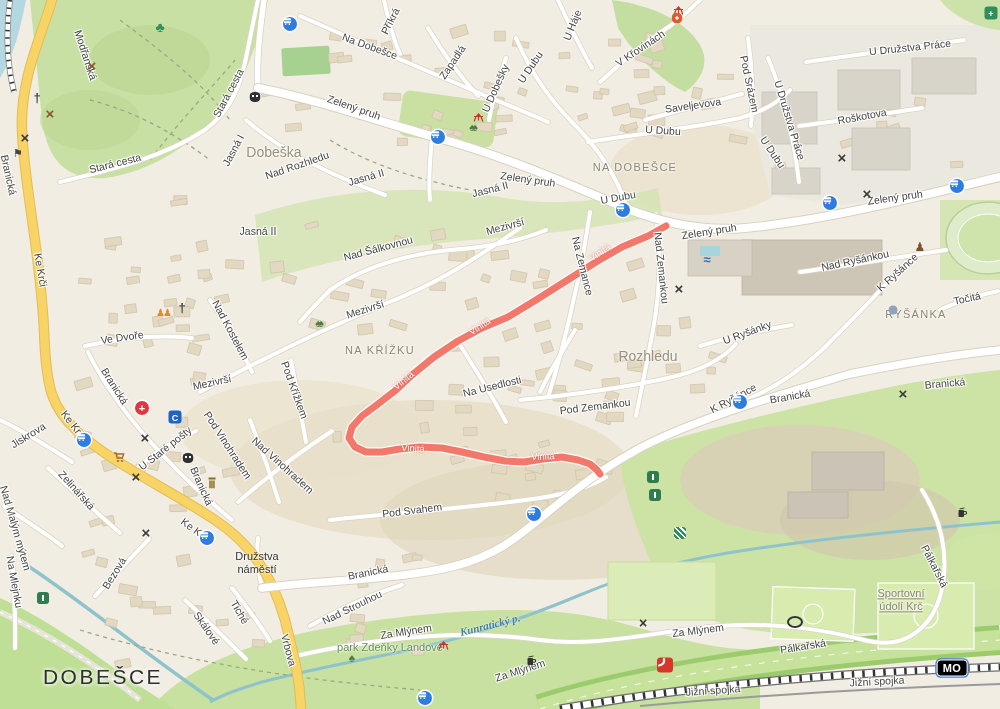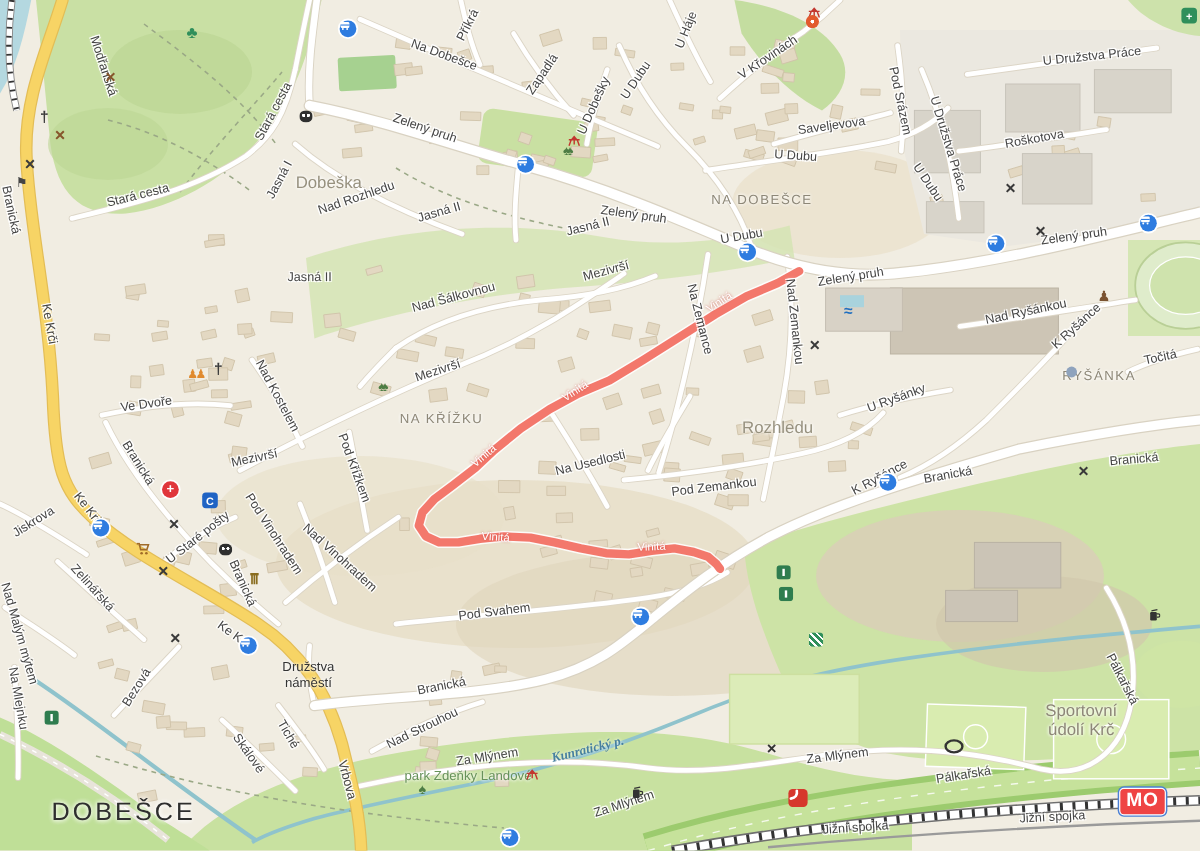--- a/index.html
+++ b/index.html
@@ -14,31 +14,31 @@
        -1px 1px 0 rgba(255,255,255,.95),1px 1px 0 rgba(255,255,255,.95),0 0 3px #fff;}
   .lbl.di{font-size:11px;color:#8d8777;letter-spacing:1.3px;font-weight:500;
        text-shadow:0 0 3px #fff,0 0 3px #fff;}
   .lbl.ar{font-size:14px;color:#97917f;text-shadow:0 0 3px #fff,0 0 3px #fff;}
   .lbl.ci{font-size:21px;color:#2e2e2e;letter-spacing:2.5px;font-weight:500;
        text-shadow:0 0 4px #fff,0 0 4px #fff;}
   .lbl.pk{font-size:11px;color:#67925a;font-weight:500;text-shadow:0 0 3px #fff,0 0 3px #fff;}
   .lbl.wa{font-size:11px;color:#47809f;font-style:italic;font-weight:600;
        font-family:"Liberation Serif",serif;text-shadow:0 0 3px #fff;}
   .lbl.pl{font-size:11px;color:#333;font-weight:500;text-shadow:0 0 3px #fff,0 0 3px #fff;}
-  .lbl.te{font-size:14px;color:#8d8777;text-shadow:0 0 3px #fff,0 0 3px #fff;}
+  .lbl.te{font-size:11px;color:#8d8777;text-shadow:0 0 3px #fff,0 0 3px #fff;text-decoration:underline;}
   .lbl.rt{font-size:9.5px;color:#fff;font-weight:500;text-shadow:0 0 2px rgba(205,80,70,.9);}
   .icon{position:absolute;transform:translate(-50%,-50%);display:flex;
         align-items:center;justify-content:center;pointer-events:auto;}
   .ic-circle{width:14px;height:14px;border-radius:50%;background:#2e7ce0;
         box-shadow:0 0 0 1.5px #fff;display:flex;align-items:center;justify-content:center;}
   .ic-red{background:#e0363c;color:#fff;font-weight:700;font-size:11px;line-height:1;}
   .ic-sq{border-radius:3px;display:flex;align-items:center;justify-content:center;
         color:#fff;font-weight:700;}
   .glyph{line-height:1;}
-  #mo{position:absolute;background:#ef4444;color:#fff;font-weight:700;font-size:16px;
+  #mo{position:absolute;background:#000000;color:#fff;font-weight:700;font-size:11px;
       padding:1px 5px 2px;border-radius:4px;border:1.5px solid #fff;
       box-shadow:0 0 0 1.2px #4a80d4;transform:translate(-50%,-50%);
       font-family:"Liberation Sans",sans-serif;letter-spacing:.5px;}
 </style>
 </head>
 <body>
 
 <div id="map">
 <svg width="1000" height="709" viewBox="0 0 1000 709">
   <rect x="0" y="0" width="1000" height="709" fill="#f1ede2"></rect>
@@ -510,21 +510,21 @@
       <div class="lbl st" style="left: 595px; top: 406px; transform: translate(-50%, -50%) rotate(-7deg);">Pod Zemankou</div>
       <div class="lbl st" style="left: 492px; top: 386px; transform: translate(-50%, -50%) rotate(-14deg);">Na Usedlosti</div>
       <div class="lbl st" style="left: 412px; top: 510px; transform: translate(-50%, -50%) rotate(-7deg);">Pod Svahem</div>
       <div class="lbl st" style="left: 790px; top: 396px; transform: translate(-50%, -50%) rotate(-10deg);">Branická</div>
       <div class="lbl st" style="left: 945px; top: 383px; transform: translate(-50%, -50%) rotate(-5deg);">Branická</div>
       <div class="lbl st" style="left: 713px; top: 690px; transform: translate(-50%, -50%) rotate(-4deg);">Jižní spojka</div>
       <div class="lbl st" style="left: 877px; top: 681px; transform: translate(-50%, -50%) rotate(-3deg);">Jižní spojka</div>
       <div class="lbl st" style="left: 803px; top: 646px; transform: translate(-50%, -50%) rotate(-9deg);">Pálkařská</div>
       <div class="lbl st" style="left: 935px; top: 566px; transform: translate(-50%, -50%) rotate(63deg);">Pálkařská</div>
       <div class="lbl di" style="left: 635px; top: 167px; transform: translate(-50%, -50%) rotate(0deg);">NA DOBEŠCE</div>
-      <div class="lbl di" style="left: 368px; top: 350px; transform: translate(-50%, -50%) rotate(0deg);">NA KŘÍŽKU</div>
+      <div class="lbl di" style="left: 380px; top: 350px; transform: translate(-50%, -50%) rotate(0deg);">NA KŘÍŽKU</div>
       <div class="lbl di" style="left: 916px; top: 314px; transform: translate(-50%, -50%) rotate(0deg);">RYŠÁNKA</div>
       <div class="lbl ar" style="left: 648px; top: 356px; transform: translate(-50%, -50%) rotate(0deg);">Rozhledu</div>
       <div class="lbl ci" style="left: 103px; top: 677px; transform: translate(-50%, -50%) rotate(0deg);">DOBEŠCE</div>
       <div class="lbl pl" style="left: 257px; top: 563px; transform: translate(-50%, -50%) rotate(0deg);">Družstva
 náměstí</div>
       <div class="lbl pk" style="left: 390px; top: 647px; transform: translate(-50%, -50%) rotate(0deg);">park Zdeňky Landové</div>
       <div class="lbl wa" style="left: 490px; top: 625px; transform: translate(-50%, -50%) rotate(-14deg);">Kunratický p.</div>
       <div class="lbl te" style="left: 901px; top: 600px; transform: translate(-50%, -50%) rotate(0deg);">Sportovní
 údolí Krč</div>
       <div class="lbl rt" style="left: 600px; top: 253px; transform: translate(-50%, -50%) rotate(-33deg);">Vinitá</div>

